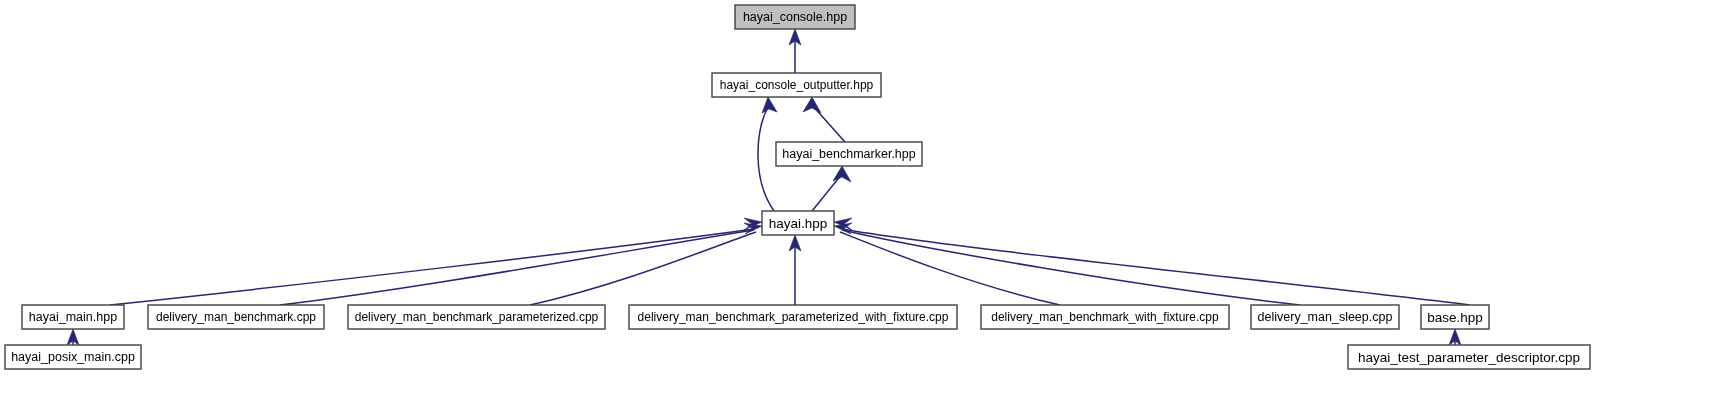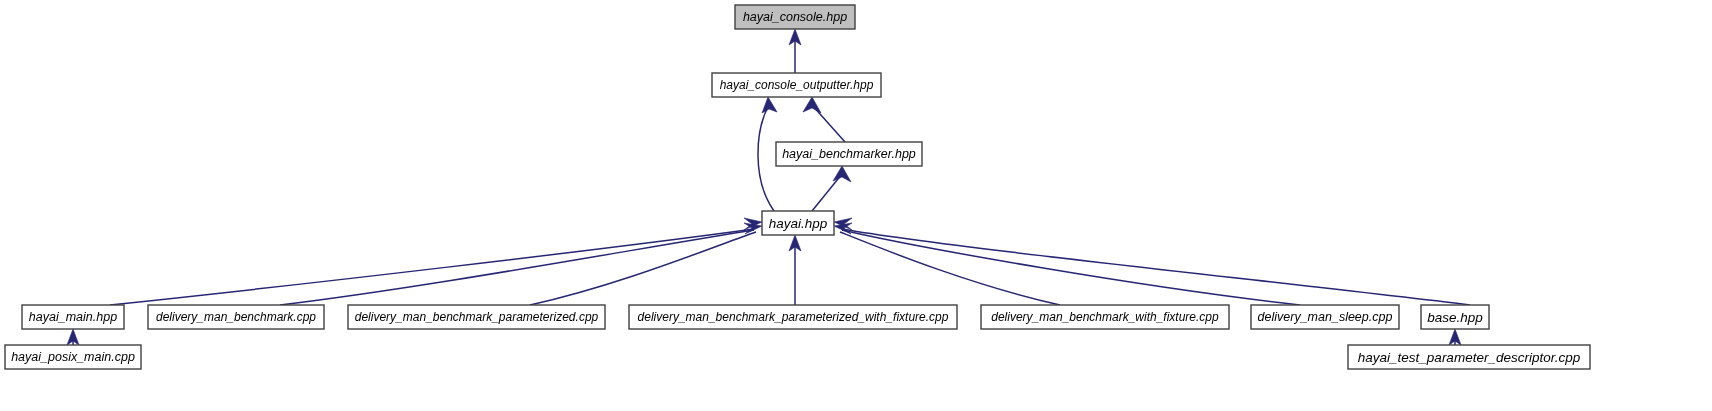--- a/index.html
+++ b/index.html
@@ -11,21 +11,20 @@
   body {
     width: 1712px;
     height: 411px;
     font-family: "Liberation Sans", sans-serif;
     overflow: hidden;
   }
   #graph-root {
     position: relative;
     width: 1712px;
     height: 335px;
-    font-style: italic;
   }
   svg#dep-graph {
     display: block;
     width: 1712px;
     height: 411px;
   }
   .node-box {
     fill: #ffffff;
     stroke: #404040;
     stroke-width: 1.4;

